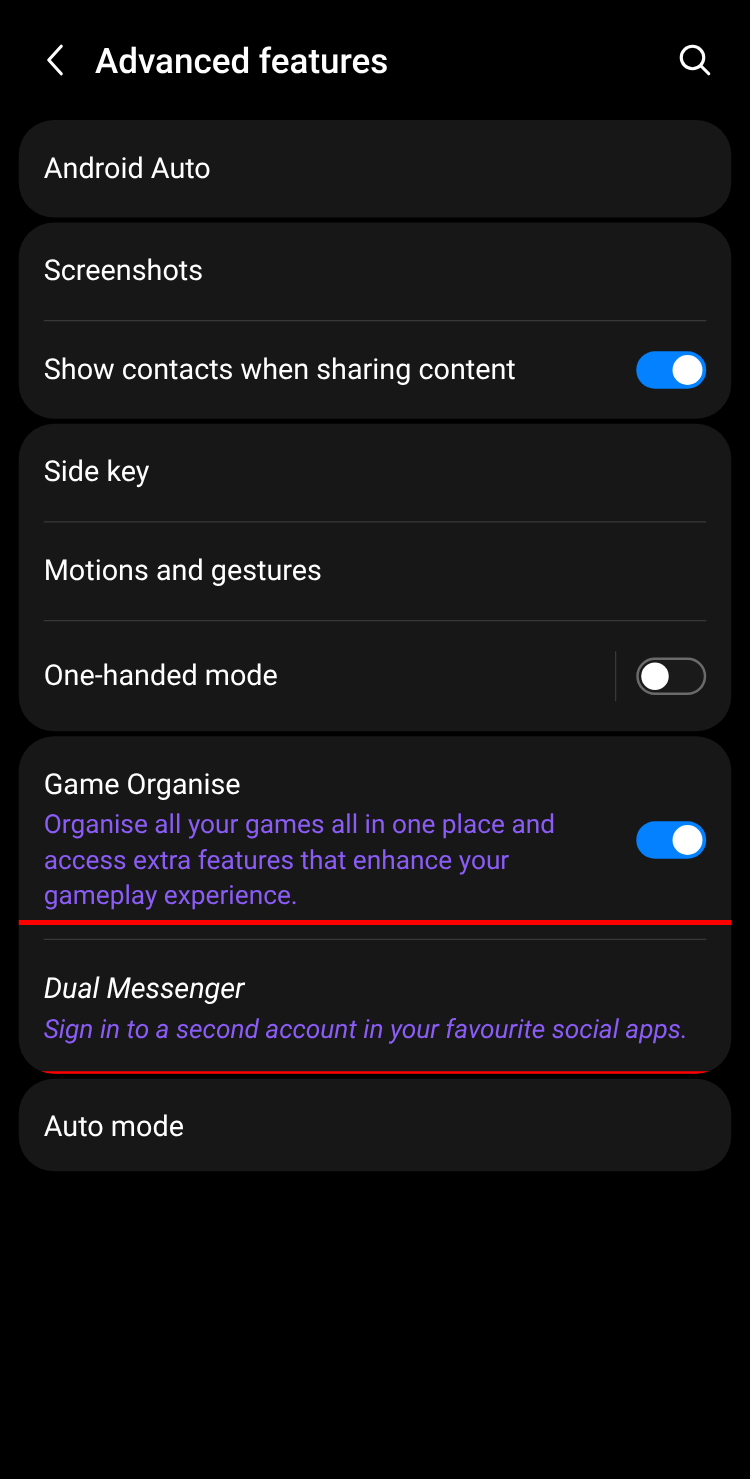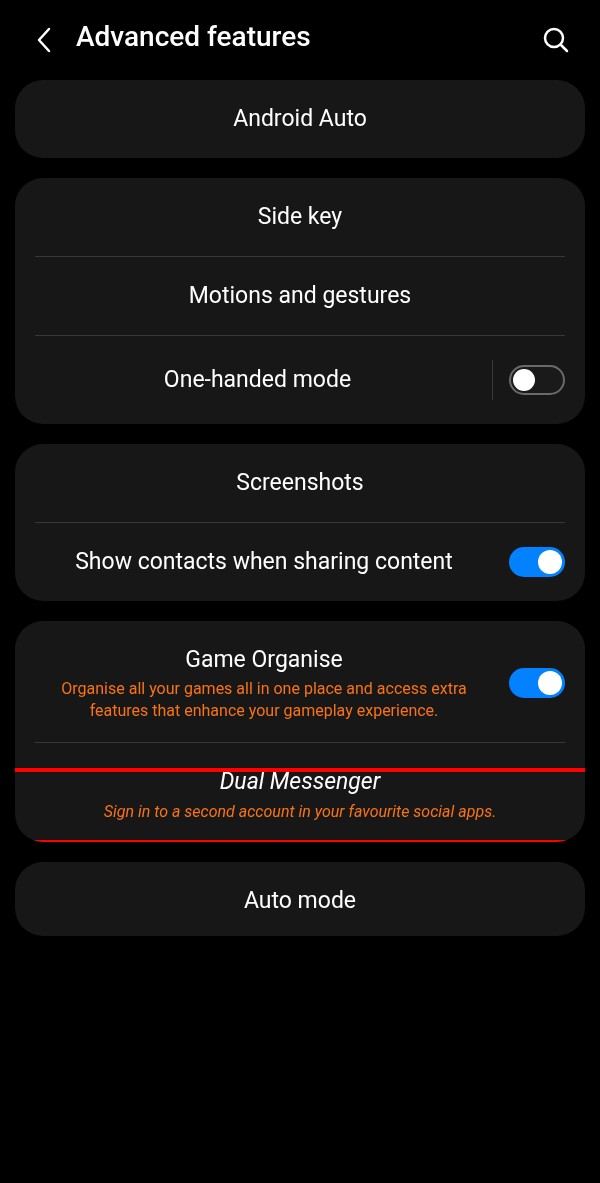--- a/index.html
+++ b/index.html
@@ -10,22 +10,23 @@
     body {
       width: 600px;
       height: 1183px;
       background: #000000;
       font-family: -apple-system, BlinkMacSystemFont, "Segoe UI", Roboto, sans-serif;
       color: #ffffff;
       overflow: hidden;
     }
     .header {
       display: flex;
+      align-items: center;
       padding: 20px 24px;
-      height: 80px;
+      height: 96px;
     }
     .back-btn {
       display: flex;
       align-items: center;
       justify-content: center;
       width: 40px;
       height: 40px;
       cursor: pointer;
     }
     .title {
@@ -41,43 +42,42 @@
       width: 40px;
       height: 40px;
       cursor: pointer;
     }
     .content {
       padding: 0 15px;
     }
     .card {
       background: #171717;
       border-radius: 28px;
-      margin-bottom: 20px;
+      margin-bottom: 4px;
       overflow: hidden;
-      text-align: center;
     }
     .row {
       display: flex;
       align-items: center;
       padding: 24px 20px;
       min-height: 72px;
       position: relative;
     }
     .row-content {
       flex: 1;
     }
     .row-title {
       font-size: 23px;
       color: #ffffff;
       font-weight: 400;
       line-height: 1.3;
     }
     .row-desc {
-      font-size: 16px;
-      color: #f97316;
+      font-size: 21px;
+      color: #8b5cf6;
       margin-top: 4px;
       line-height: 1.35;
     }
     .divider {
       height: 1px;
       background: #383838;
       margin: 0 20px;
     }
     .toggle {
       width: 56px;
@@ -151,20 +151,37 @@
     <div class="row">
       <div class="row-content">
         <div class="row-title">Android Auto</div>
       </div>
     </div>
   </div>
 
   <div class="card">
     <div class="row">
       <div class="row-content">
+        <div class="row-title">Screenshots</div>
+      </div>
+    </div>
+    <div class="divider"></div>
+    <div class="row">
+      <div class="row-content">
+        <div class="row-title">Show contacts when sharing content</div>
+      </div>
+      <div class="toggle toggle-on">
+        <div class="knob"></div>
+      </div>
+    </div>
+  </div>
+
+  <div class="card">
+    <div class="row">
+      <div class="row-content">
         <div class="row-title">Side key</div>
       </div>
     </div>
     <div class="divider"></div>
     <div class="row">
       <div class="row-content">
         <div class="row-title">Motions and gestures</div>
       </div>
     </div>
     <div class="divider"></div>
@@ -172,47 +189,30 @@
       <div class="row-content">
         <div class="row-title">One-handed mode</div>
       </div>
       <div class="toggle-divider"></div>
       <div class="toggle toggle-off">
         <div class="knob"></div>
       </div>
     </div>
   </div>
 
-  <div class="card">
-    <div class="row">
-      <div class="row-content">
-        <div class="row-title">Screenshots</div>
-      </div>
-    </div>
-    <div class="divider"></div>
-    <div class="row">
-      <div class="row-content">
-        <div class="row-title">Show contacts when sharing content</div>
+  <div class="card" style="position:relative;">
+    <div class="row" style="padding-bottom:20px;">
+      <div class="row-content">
+        <div class="row-title">Game Organise</div>
+        <div class="row-desc">Organise all your games all in one place and access extra features that enhance your gameplay experience.</div>
       </div>
       <div class="toggle toggle-on">
         <div class="knob"></div>
       </div>
     </div>
-  </div>
-
-  <div class="card" style="position:relative;">
-    <div class="row" style="padding-bottom:20px;">
-      <div class="row-content">
-        <div class="row-title">Game Organise</div>
-        <div class="row-desc">Organise all your games all in one place and access extra features that enhance your gameplay experience.</div>
-      </div>
-      <div class="toggle toggle-on">
-        <div class="knob"></div>
-      </div>
-    </div>
     <div class="divider"></div>
     <div class="row" style="padding-bottom:20px;font-style:italic;">
       <div class="row-content">
         <div class="row-title">Dual Messenger</div>
         <div class="row-desc">Sign in to a second account in your favourite social apps.</div>
       </div>
     </div>
     <div class="highlight-box" style="left:-6px; right:-6px; top:147px; bottom:-2px;"></div>
   </div>
 

